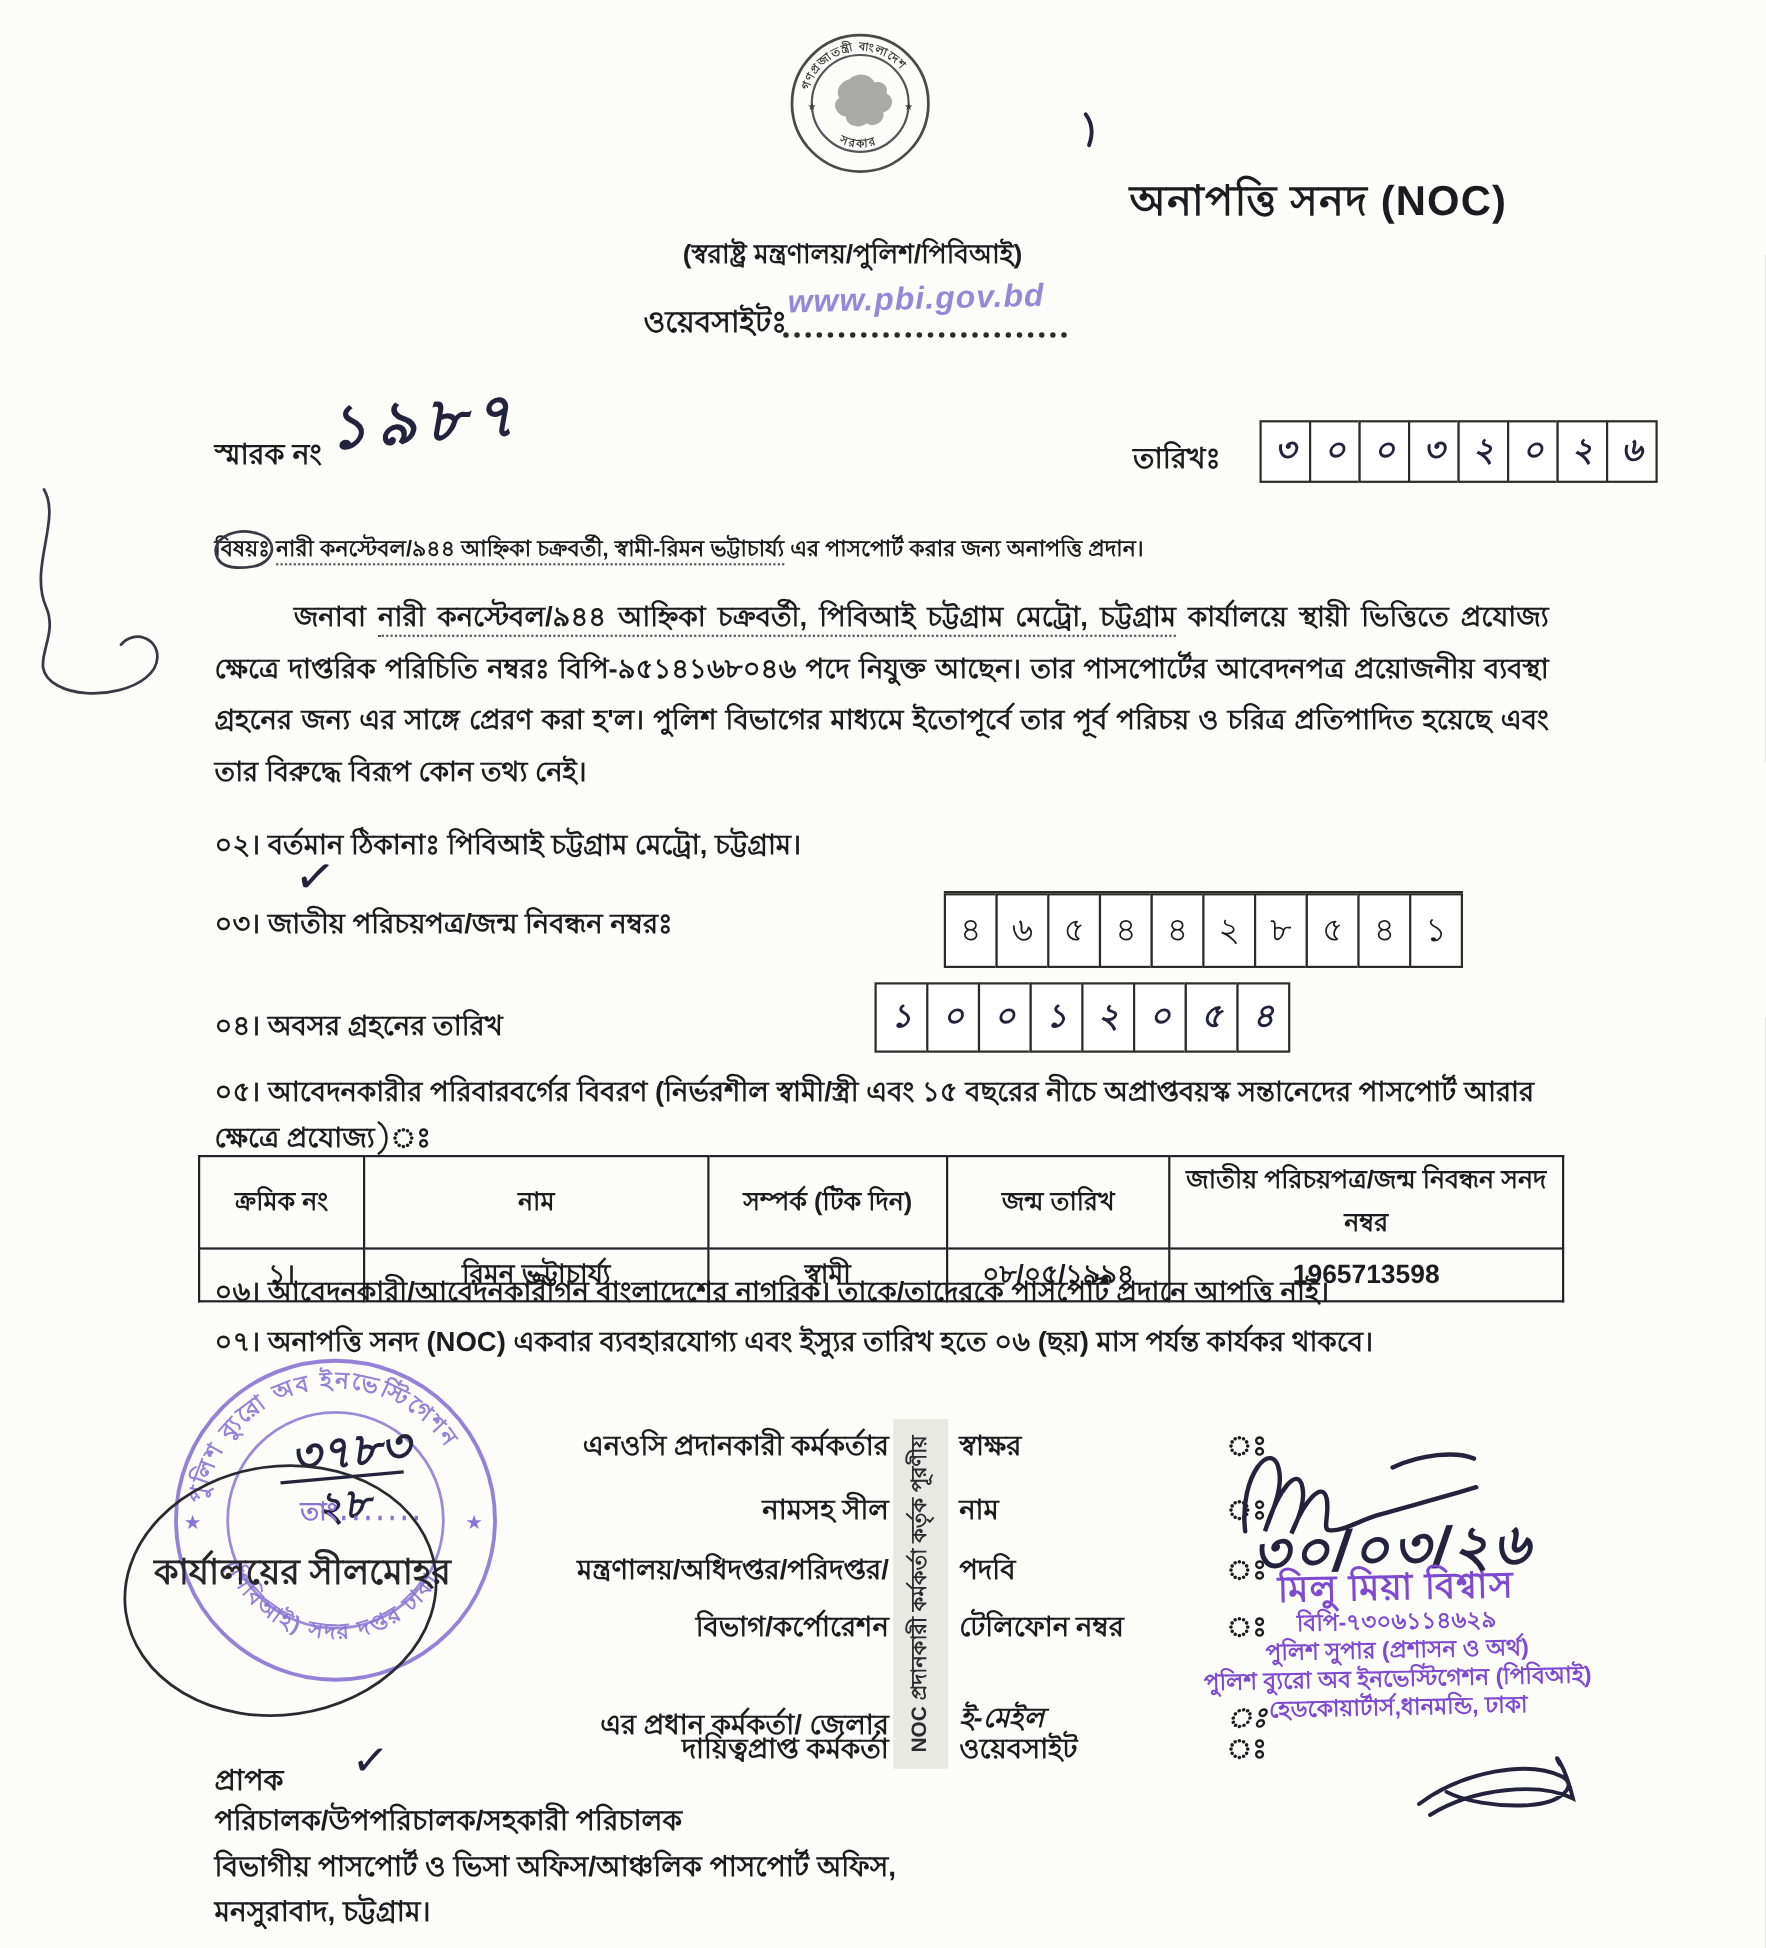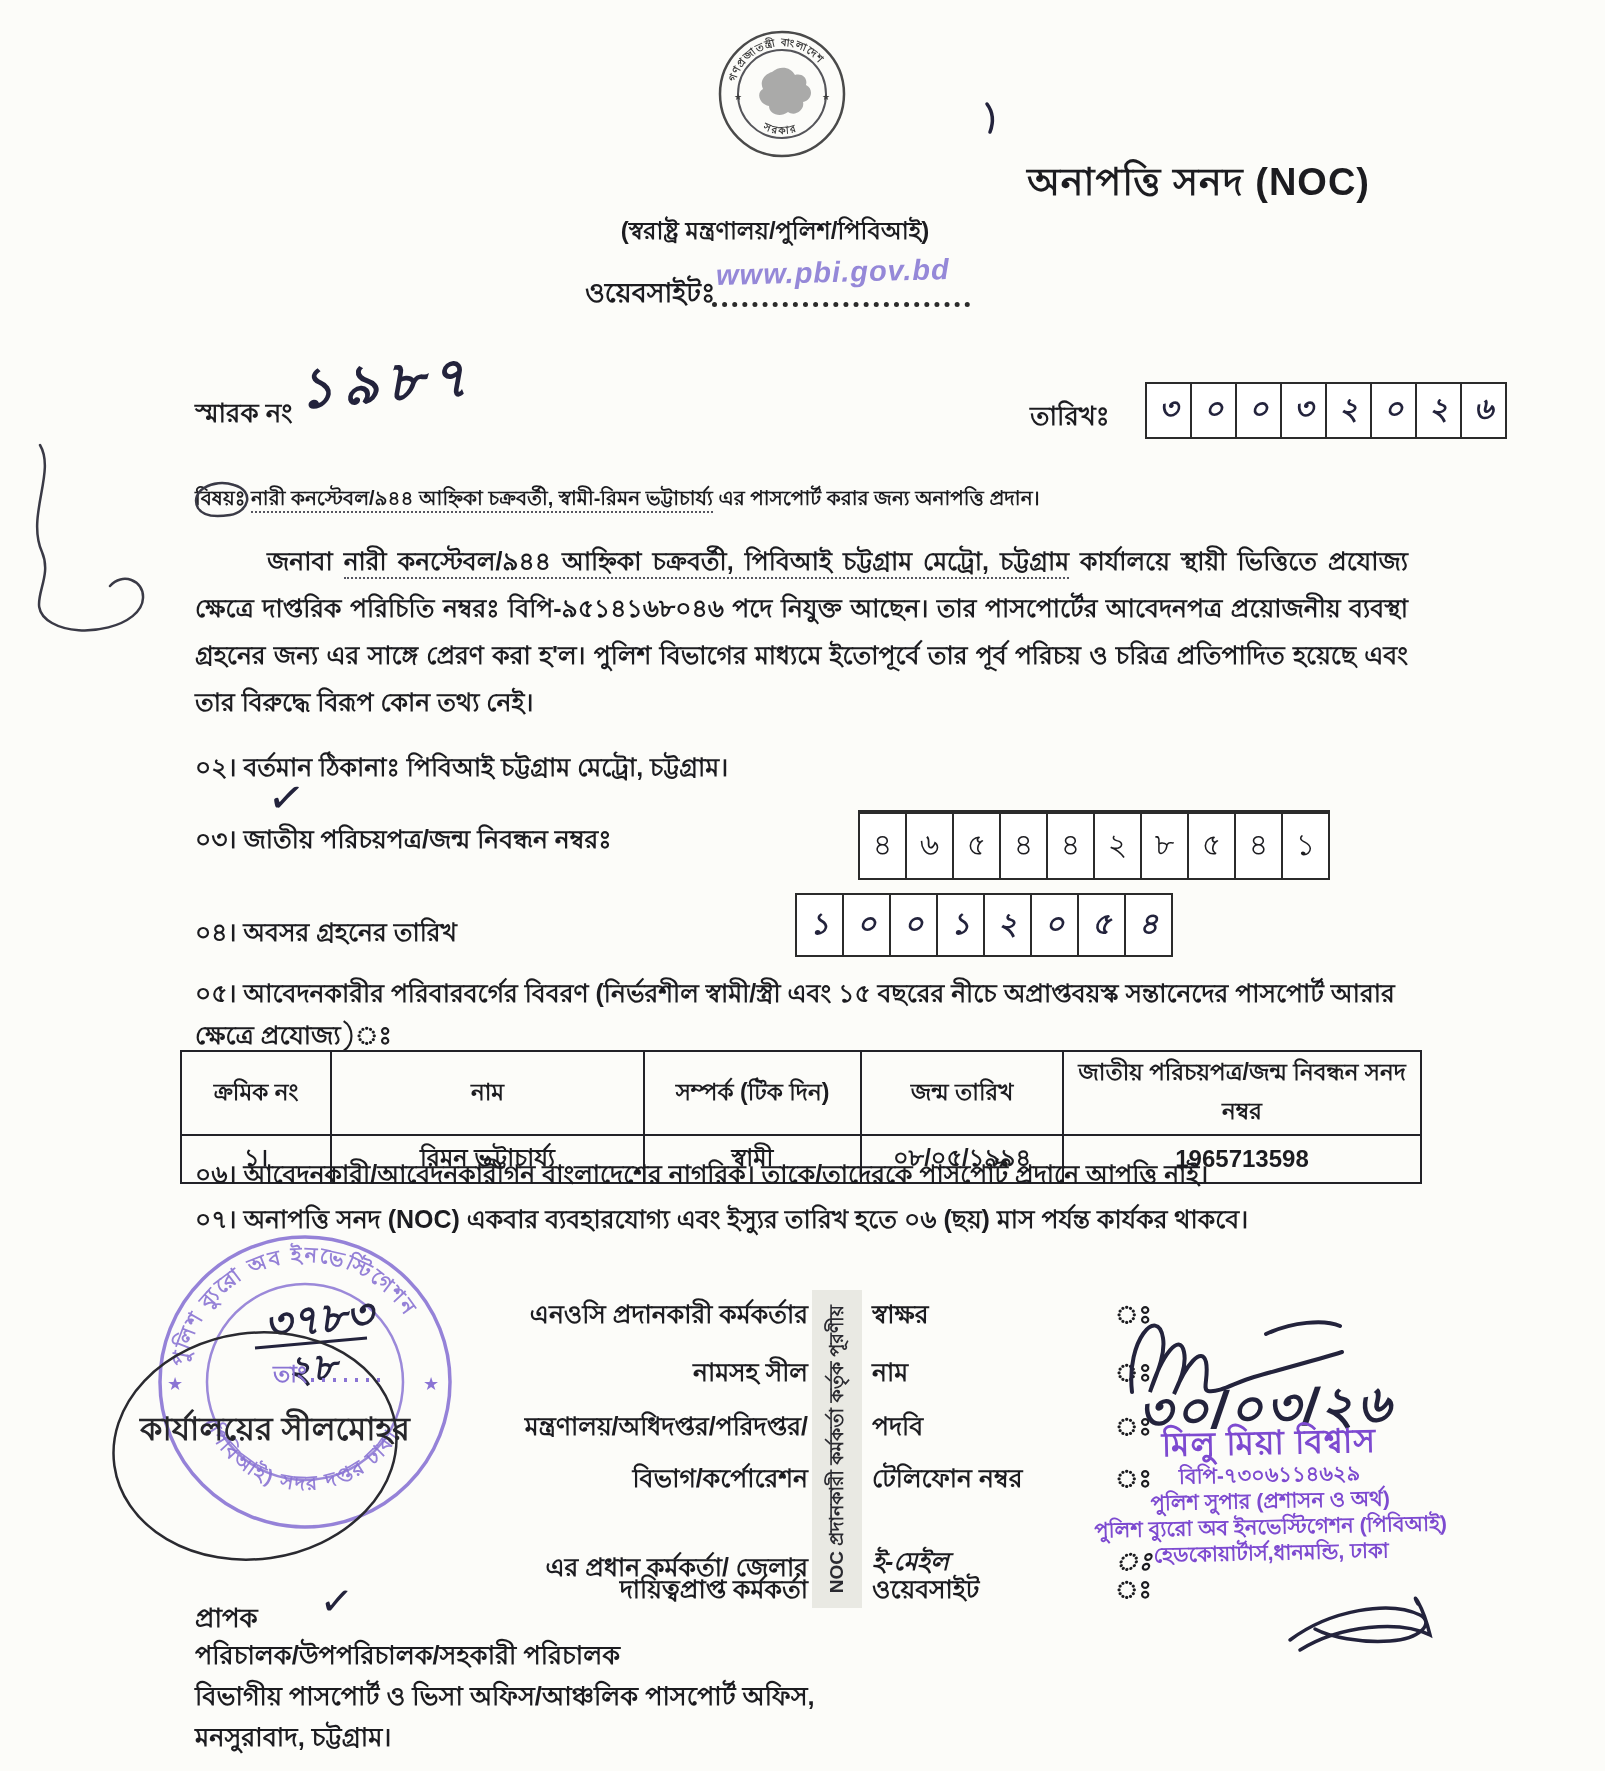--- a/index.html
+++ b/index.html
@@ -239,21 +239,21 @@
     <span class="sig-colon">ঃ</span>
   </div>
   <div class="abs sig-right" style="top:1353px;">
     <span>নাম</span>
     <span class="sig-colon">ঃ</span>
   </div>
   <div class="abs sig-right" style="top:1407px;">
     <span>পদবি</span>
     <span class="sig-colon">ঃ</span>
   </div>
-  <div class="abs sig-right" style="top:1459px;">
+  <div class="abs sig-right" style="top:1459px;font-family:Liberation Serif, serif;">
     <span>টেলিফোন নম্বর</span>
     <span class="sig-colon">ঃ</span>
   </div>
   <div class="abs sig-right" style="top:1542px;font-style:italic;">
     <span>ই-মেইল</span>
     <span class="sig-colon">ঃ</span>
   </div>
   <div class="abs sig-right" style="top:1570px;">
     <span>ওয়েবসাইট</span>
     <span class="sig-colon">ঃ</span>

